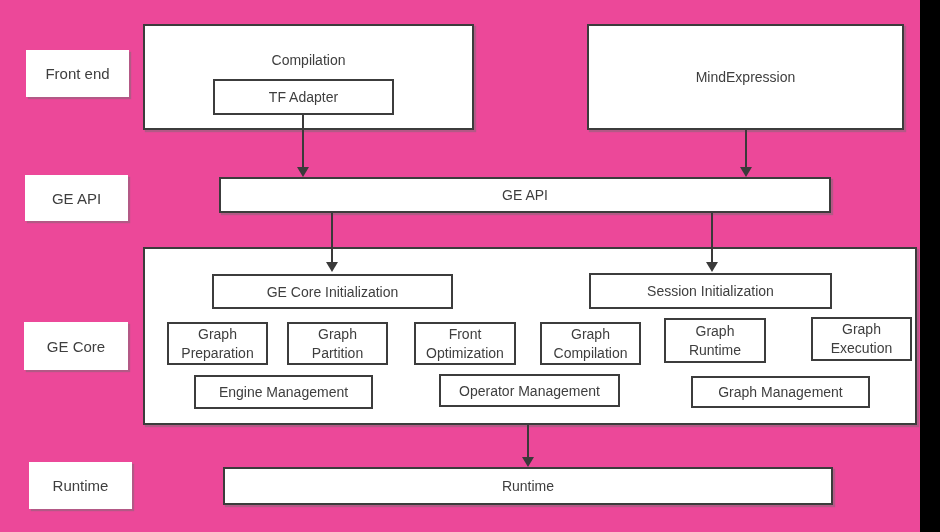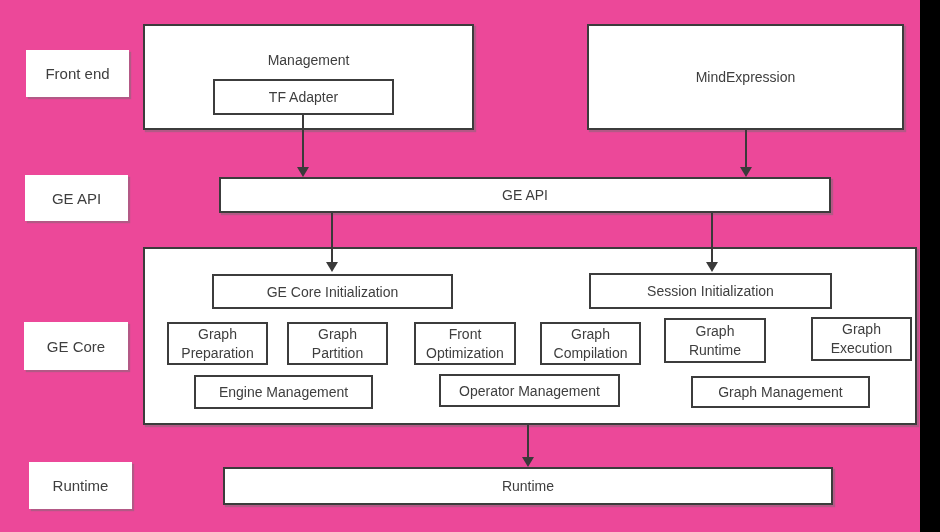--- a/index.html
+++ b/index.html
@@ -78,21 +78,21 @@
     <span>GE API</span>
   </div>
   <div class="side-label" style="left:24px; top:322px; width:104px; height:48px;">
     <span>GE Core</span>
   </div>
   <div class="side-label" style="left:29px; top:462px; width:103px; height:47px;">
     <span>Runtime</span>
   </div>
 
   <div class="panel container" style="left:143px; top:24px; width:331px; height:106px;">
-    <div class="inner-title">Management</div>
+    <div class="inner-title">Compilation</div>
     <div class="panel flex-center" style="left:68px; top:53px; width:181px; height:36px; box-shadow:none;">
       <span>TF Adapter</span>
     </div>
   </div>
 
   <div class="panel flex-center" style="left:587px; top:24px; width:317px; height:106px;">
     <span>MindExpression</span>
   </div>
 
   <div class="panel flex-center" style="left:219px; top:177px; width:612px; height:36px;">

